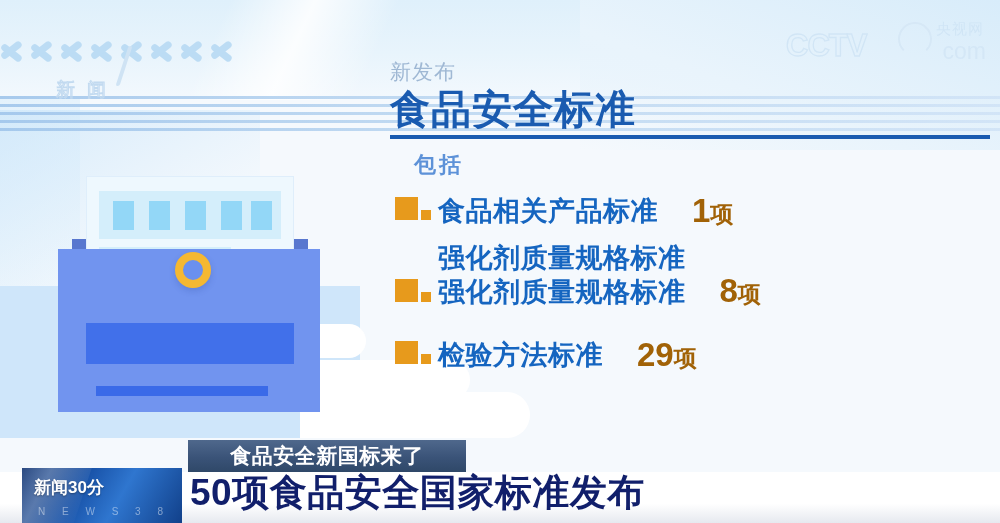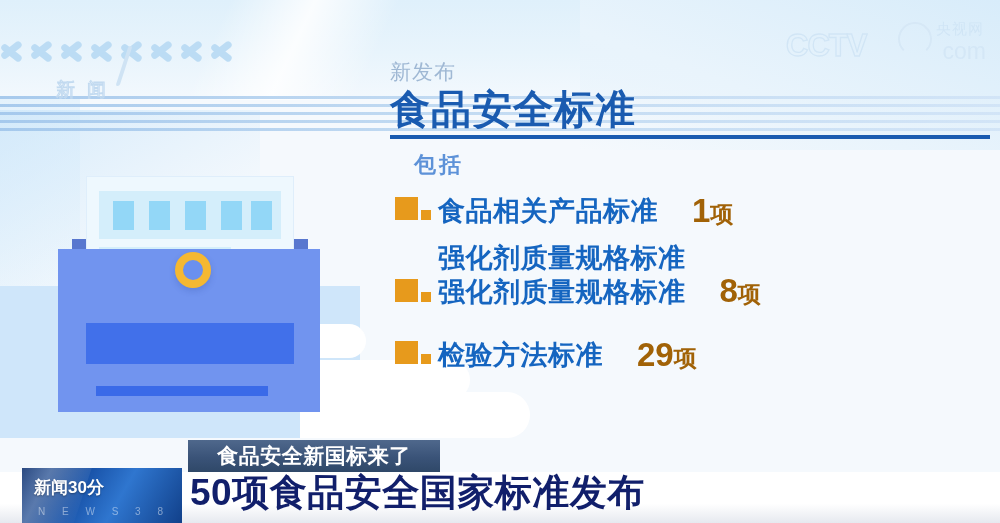--- a/index.html
+++ b/index.html
@@ -134,21 +134,21 @@
   .env .body { position:absolute; left:0; top:73px; width:262px; height:163px; background:#7194ef; }
   .env .band { position:absolute; left:28px; top:147px; width:208px; height:41px; background:#4170ea; }
   .env .band2 { position:absolute; left:38px; top:210px; width:172px; height:10px; background:#3a6ae8; }
   .env .ring {
     position:absolute; left:117px; top:76px; width:36px; height:36px; border-radius:50%;
     border:8px solid #f5b832; background:#6a90ef; box-shadow:0 3px 6px rgba(40,70,150,.22);
   }
 
   
   .lt-banner {
-    position:absolute; left:188px; top:440px; width:252px; height:32px;
+    position:absolute; left:188px; top:440px; width:278px; height:32px;
     background:linear-gradient(180deg,#4f688c 0%, #3a5378 55%, #2f4868 100%);
     display:flex; align-items:center; justify-content:center;
   }
   .lt-banner span { color:#ffffff; font-size:21px; font-weight:bold; letter-spacing:.5px; }
   .lt-bar {
     position:absolute; left:0; top:472px; width:1000px; height:51px;
     background:linear-gradient(180deg,#ffffff 0%, #ffffff 62%, #e6e9ef 100%);
   }
   .lt-logo {
     position:absolute; left:22px; top:468px; width:160px; height:55px;

